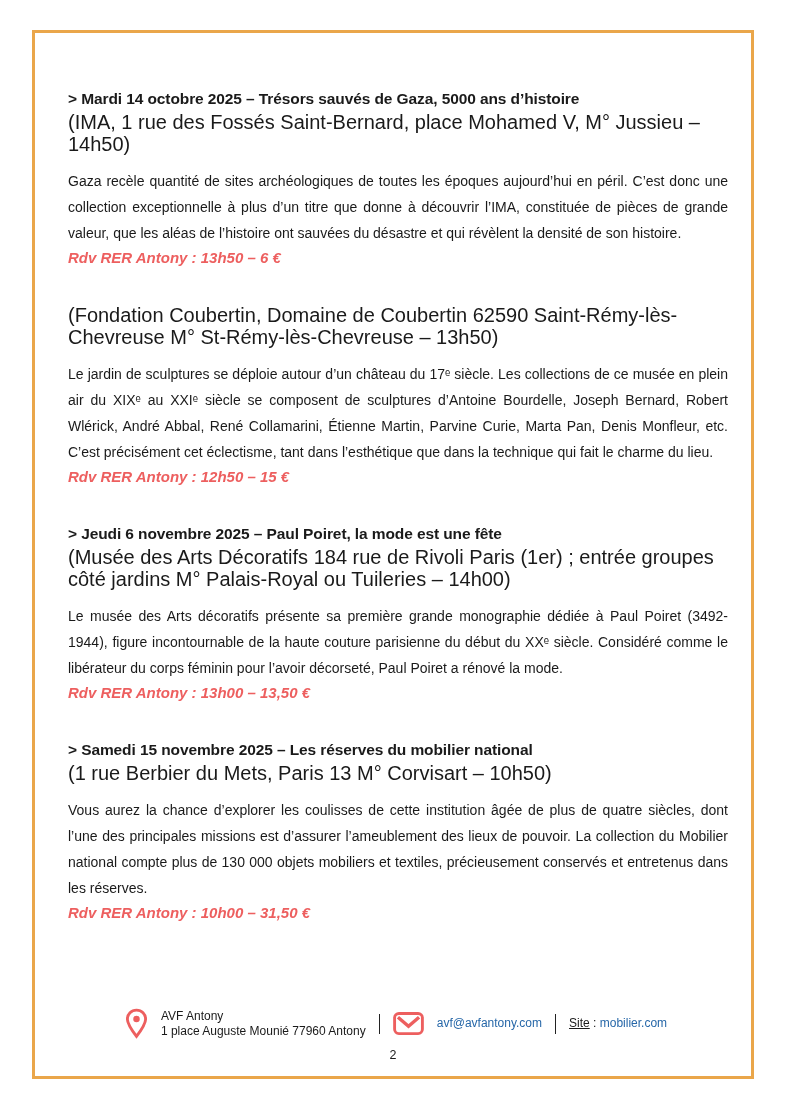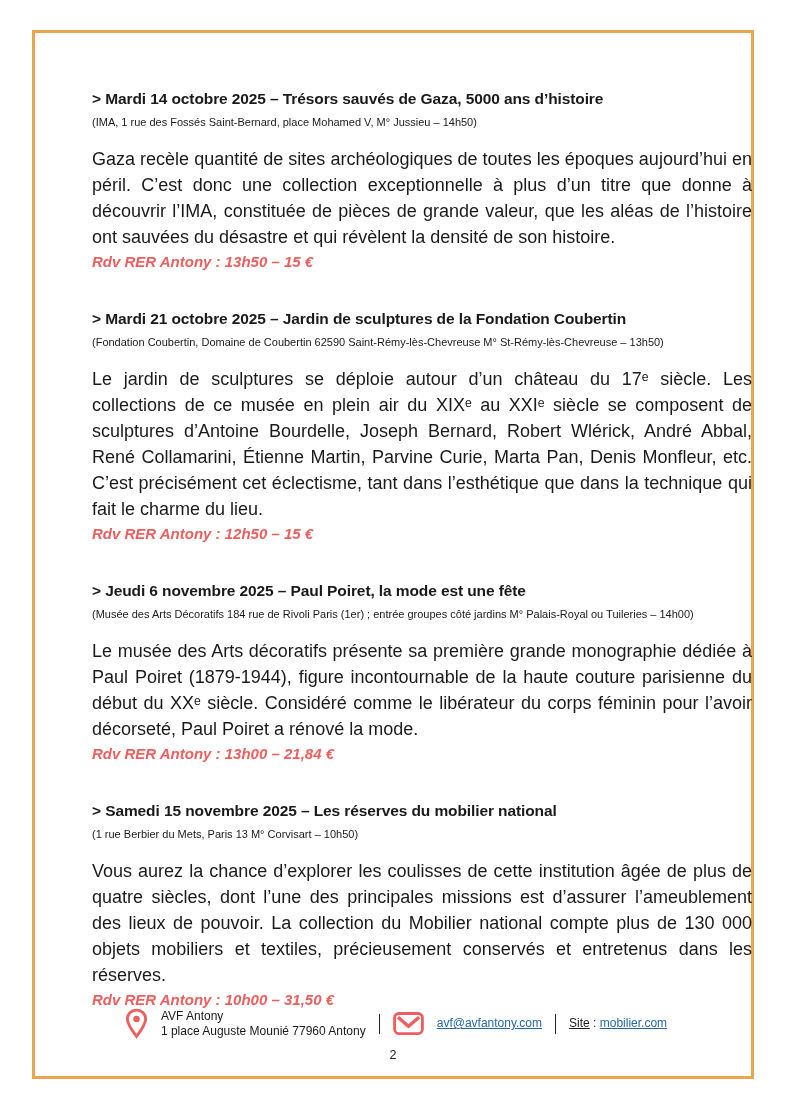--- a/index.html
+++ b/index.html
@@ -13,38 +13,38 @@
   }
   .frame {
     position:absolute;
     left:32px; top:30px;
     width:722px; height:1049px;
     border:3px solid #EAA64A;
     box-sizing:border-box;
   }
   .content {
     position:absolute;
-    left:92px; top:88px;
+    left:68px; top:88px;
     width:660px;
   }
   .section { margin-bottom:35px; }
   .event-title {
     font-size:15.5px;
     font-weight:bold;
     letter-spacing:-0.1px;
     line-height:21px;
     margin:0;
   }
   .event-location {
-    font-size:11px;
+    font-size:20px;
     line-height:22px;
     margin:2px 0 13px 0;
   }
   .event-body {
-    font-size:18px;
+    font-size:14px;
     line-height:26px;
     text-align:justify;
     margin:0;
   }
   .event-rdv {
     font-size:15px;
     font-weight:bold;
     font-style:italic;
     color:#ED5F5F;
     line-height:22px;
@@ -60,21 +60,20 @@
     font-size:12px;
     line-height:15px;
     color:#1a1a1a;
     justify-content:center;
   }
   .addr-block { white-space:nowrap; }
   .sep { width:1px; height:20px; background:#222; flex:0 0 auto; }
   .icon { flex:0 0 auto; display:block; }
   a.link {
     color:#2667A8;
-    text-decoration:underline;
     cursor:pointer;
     white-space:nowrap;
   }
   .site-group { white-space:nowrap; }
   .site-label { text-decoration:underline; }
   .page-number {
     position:absolute;
     top:1048px; left:0;
     width:100%;
     text-align:center;
@@ -86,35 +85,34 @@
 
 <div class="page">
   <div class="frame"></div>
 
   <div class="content">
 
     <div class="section">
       <p class="event-title">&gt; Mardi 14 octobre 2025 – Trésors sauvés de Gaza, 5000 ans d’histoire</p>
       <p class="event-location">(IMA, 1 rue des Fossés Saint-Bernard, place Mohamed V, M° Jussieu – 14h50)</p>
       <p class="event-body">Gaza recèle quantité de sites archéologiques de toutes les époques aujourd’hui en péril. C’est donc une collection exceptionnelle à plus d’un titre que donne à découvrir l’IMA, constituée de pièces de grande valeur, que les aléas de l’histoire ont sauvées du désastre et qui révèlent la densité de son histoire.</p>
-      <p class="event-rdv">Rdv RER Antony : 13h50 – 15 €</p>
+      <p class="event-rdv">Rdv RER Antony : 13h50 – 6 €</p>
     </div>
 
     <div class="section">
-      <p class="event-title">&gt; Mardi 21 octobre 2025 – Jardin de sculptures de la Fondation Coubertin</p>
       <p class="event-location">(Fondation Coubertin, Domaine de Coubertin 62590 Saint-Rémy-lès-Chevreuse M° St-Rémy-lès-Chevreuse – 13h50)</p>
       <p class="event-body">Le jardin de sculptures se déploie autour d’un château du 17ᵉ siècle. Les collections de ce musée en plein air du XIXᵉ au XXIᵉ siècle se composent de sculptures d’Antoine Bourdelle, Joseph Bernard, Robert Wlérick, André Abbal, René Collamarini, Étienne Martin, Parvine Curie, Marta Pan, Denis Monfleur, etc. C’est précisément cet éclectisme, tant dans l’esthétique que dans la technique qui fait le charme du lieu.</p>
       <p class="event-rdv">Rdv RER Antony : 12h50 – 15 €</p>
     </div>
 
     <div class="section">
       <p class="event-title">&gt; Jeudi 6 novembre 2025 – Paul Poiret, la mode est une fête</p>
       <p class="event-location">(Musée des Arts Décoratifs 184 rue de Rivoli Paris (1er) ; entrée groupes côté jardins M° Palais-Royal ou Tuileries – 14h00)</p>
-      <p class="event-body">Le musée des Arts décoratifs présente sa première grande monographie dédiée à Paul Poiret (1879-1944), figure incontournable de la haute couture parisienne du début du XXᵉ siècle. Considéré comme le libérateur du corps féminin pour l’avoir décorseté, Paul Poiret a rénové la mode.</p>
-      <p class="event-rdv">Rdv RER Antony : 13h00 – 21,84 €</p>
+      <p class="event-body">Le musée des Arts décoratifs présente sa première grande monographie dédiée à Paul Poiret (3492-1944), figure incontournable de la haute couture parisienne du début du XXᵉ siècle. Considéré comme le libérateur du corps féminin pour l’avoir décorseté, Paul Poiret a rénové la mode.</p>
+      <p class="event-rdv">Rdv RER Antony : 13h00 – 13,50 €</p>
     </div>
 
     <div class="section">
       <p class="event-title">&gt; Samedi 15 novembre 2025 – Les réserves du mobilier national</p>
       <p class="event-location">(1 rue Berbier du Mets, Paris 13 M° Corvisart – 10h50)</p>
       <p class="event-body">Vous aurez la chance d’explorer les coulisses de cette institution âgée de plus de quatre siècles, dont l’une des principales missions est d’assurer l’ameublement des lieux de pouvoir. La collection du Mobilier national compte plus de 130 000 objets mobiliers et textiles, précieusement conservés et entretenus dans les réserves.</p>
       <p class="event-rdv">Rdv RER Antony : 10h00 – 31,50 €</p>
     </div>
 
   </div>

